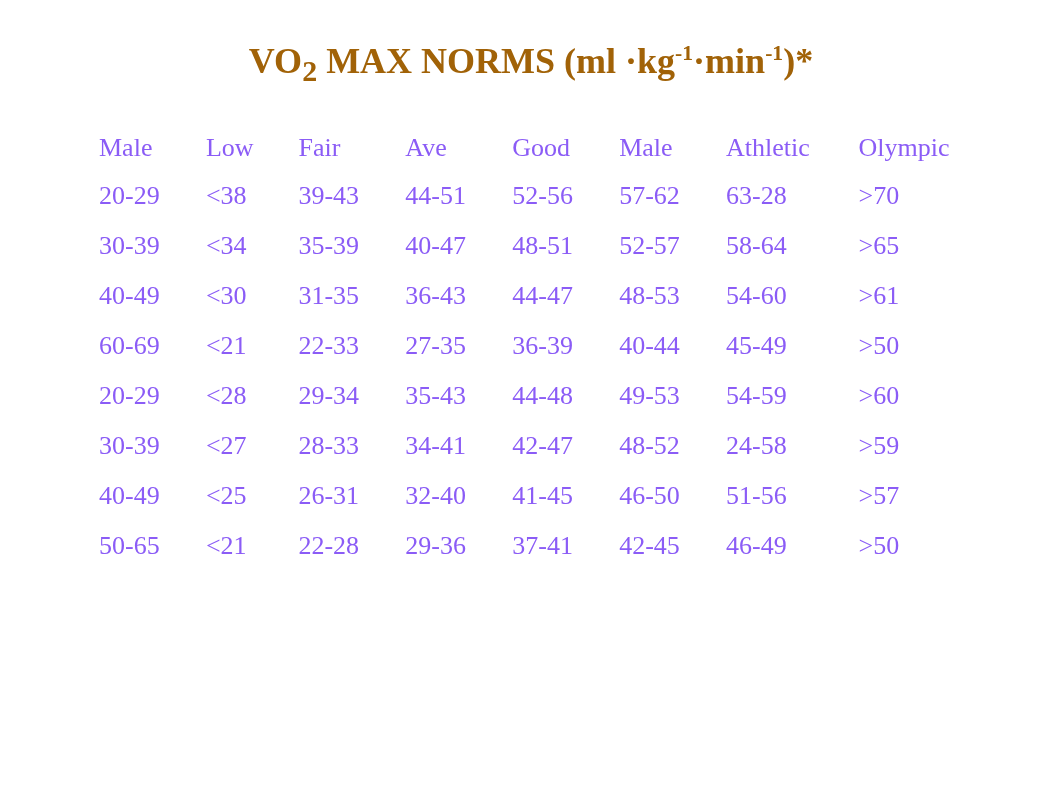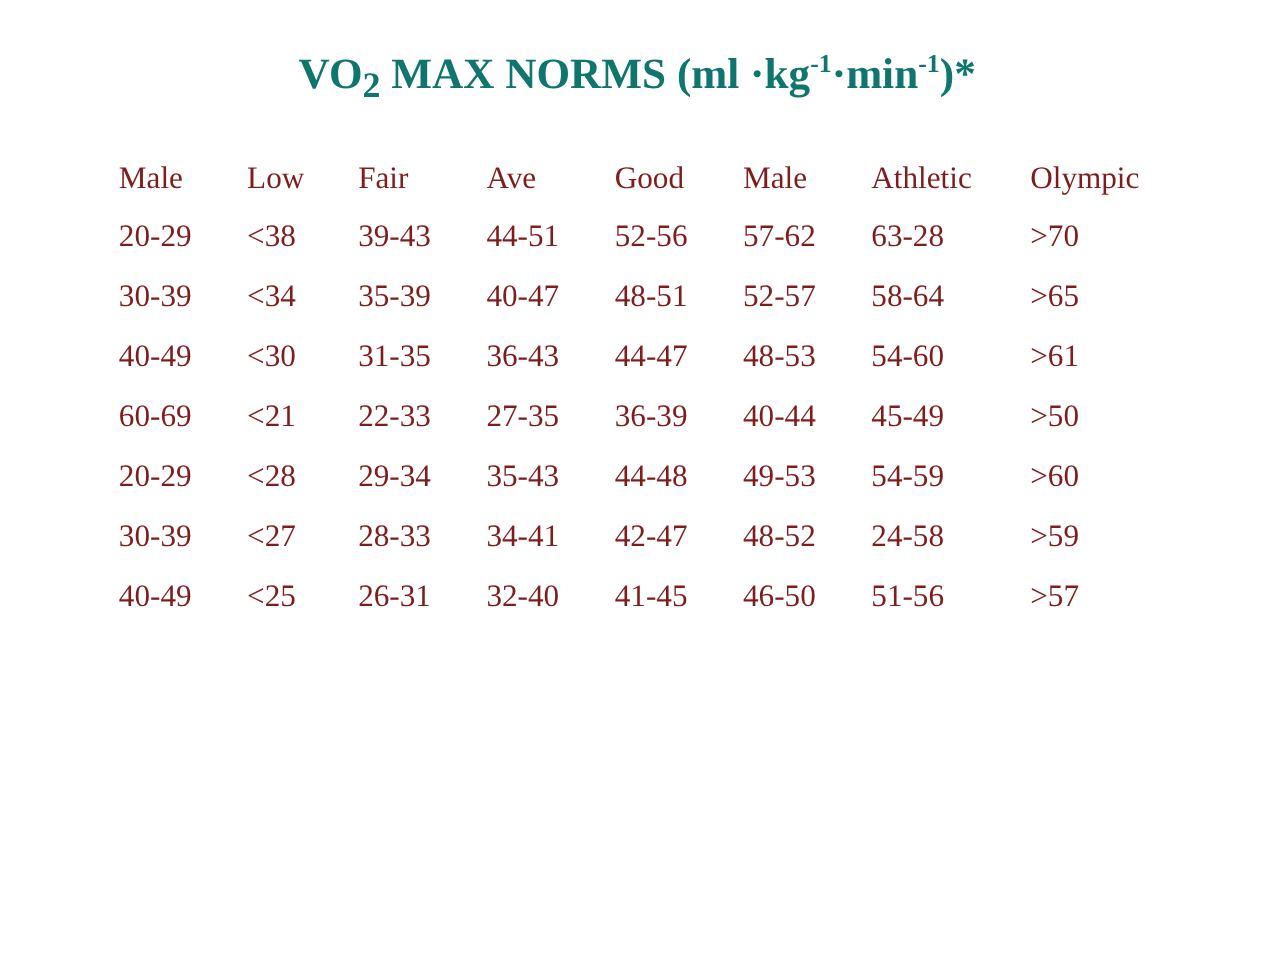--- a/index.html
+++ b/index.html
@@ -12,37 +12,37 @@
       flex-direction: column;
       align-items: center;
       padding: 40px 60px;
     }
     .title-block {
       text-align: center;
       margin-bottom: 30px;
     }
     .main-title {
       font-size: 36px;
-      color: #0f766e;
+      color: #a16207;
       font-weight: bold;
       line-height: 1.2;
     }
     .subtitle {
       font-size: 20px;
       color: #cc0000;
       margin-top: 4px;
     }
     sup {
       font-size: 0.6em;
     }
     table {
       border-collapse: collapse;
       width: 900px;
       font-size: 26px;
-      color: #7f1d1d;
+      color: #8b5cf6;
     }
     td {
       padding: 10px 18px;
       text-align: left;
       white-space: nowrap;
     }
     .section-header td {
       font-weight: normal;
       padding-top: 14px;
       padding-bottom: 6px;
@@ -137,14 +137,24 @@
       <tr>
         <td>40-49</td>
         <td>&lt;25</td>
         <td>26-31</td>
         <td>32-40</td>
         <td>41-45</td>
         <td>46-50</td>
         <td>51-56</td>
         <td>&gt;57</td>
       </tr>
+      <tr>
+        <td>50-65</td>
+        <td>&lt;21</td>
+        <td>22-28</td>
+        <td>29-36</td>
+        <td>37-41</td>
+        <td>42-45</td>
+        <td>46-49</td>
+        <td>&gt;50</td>
+      </tr>
     </tbody>
 </table>
 
 </body></html>

